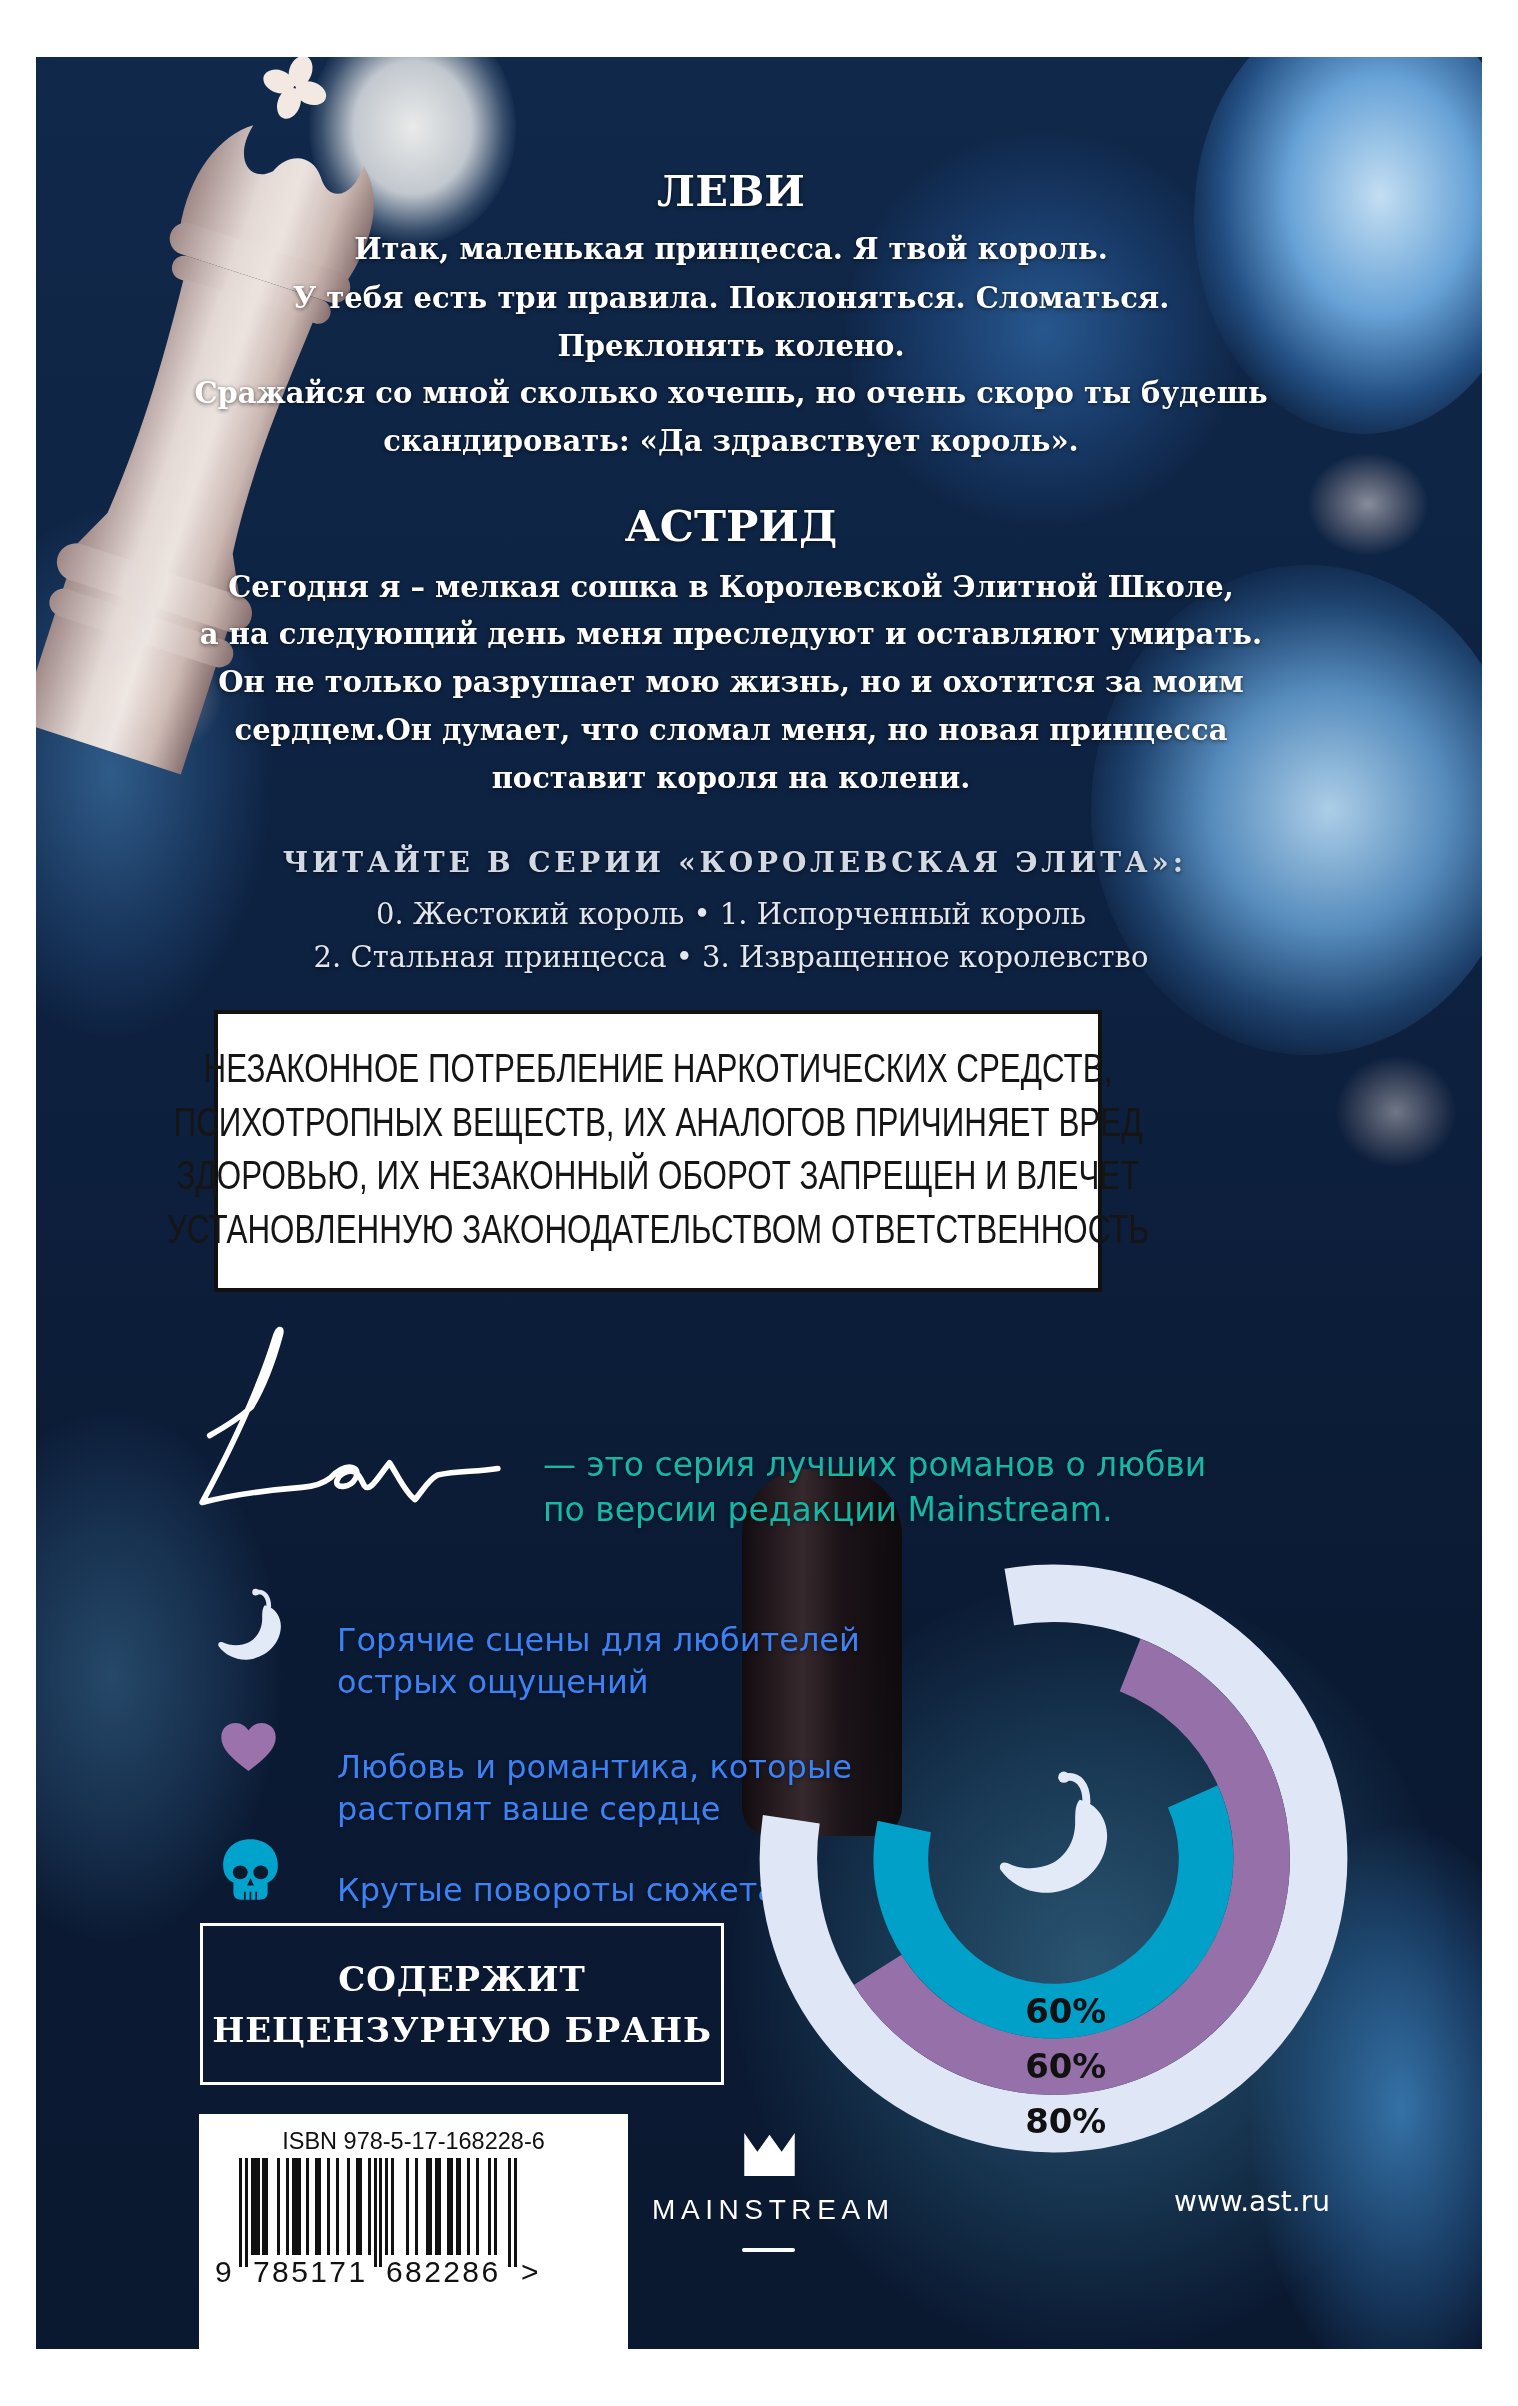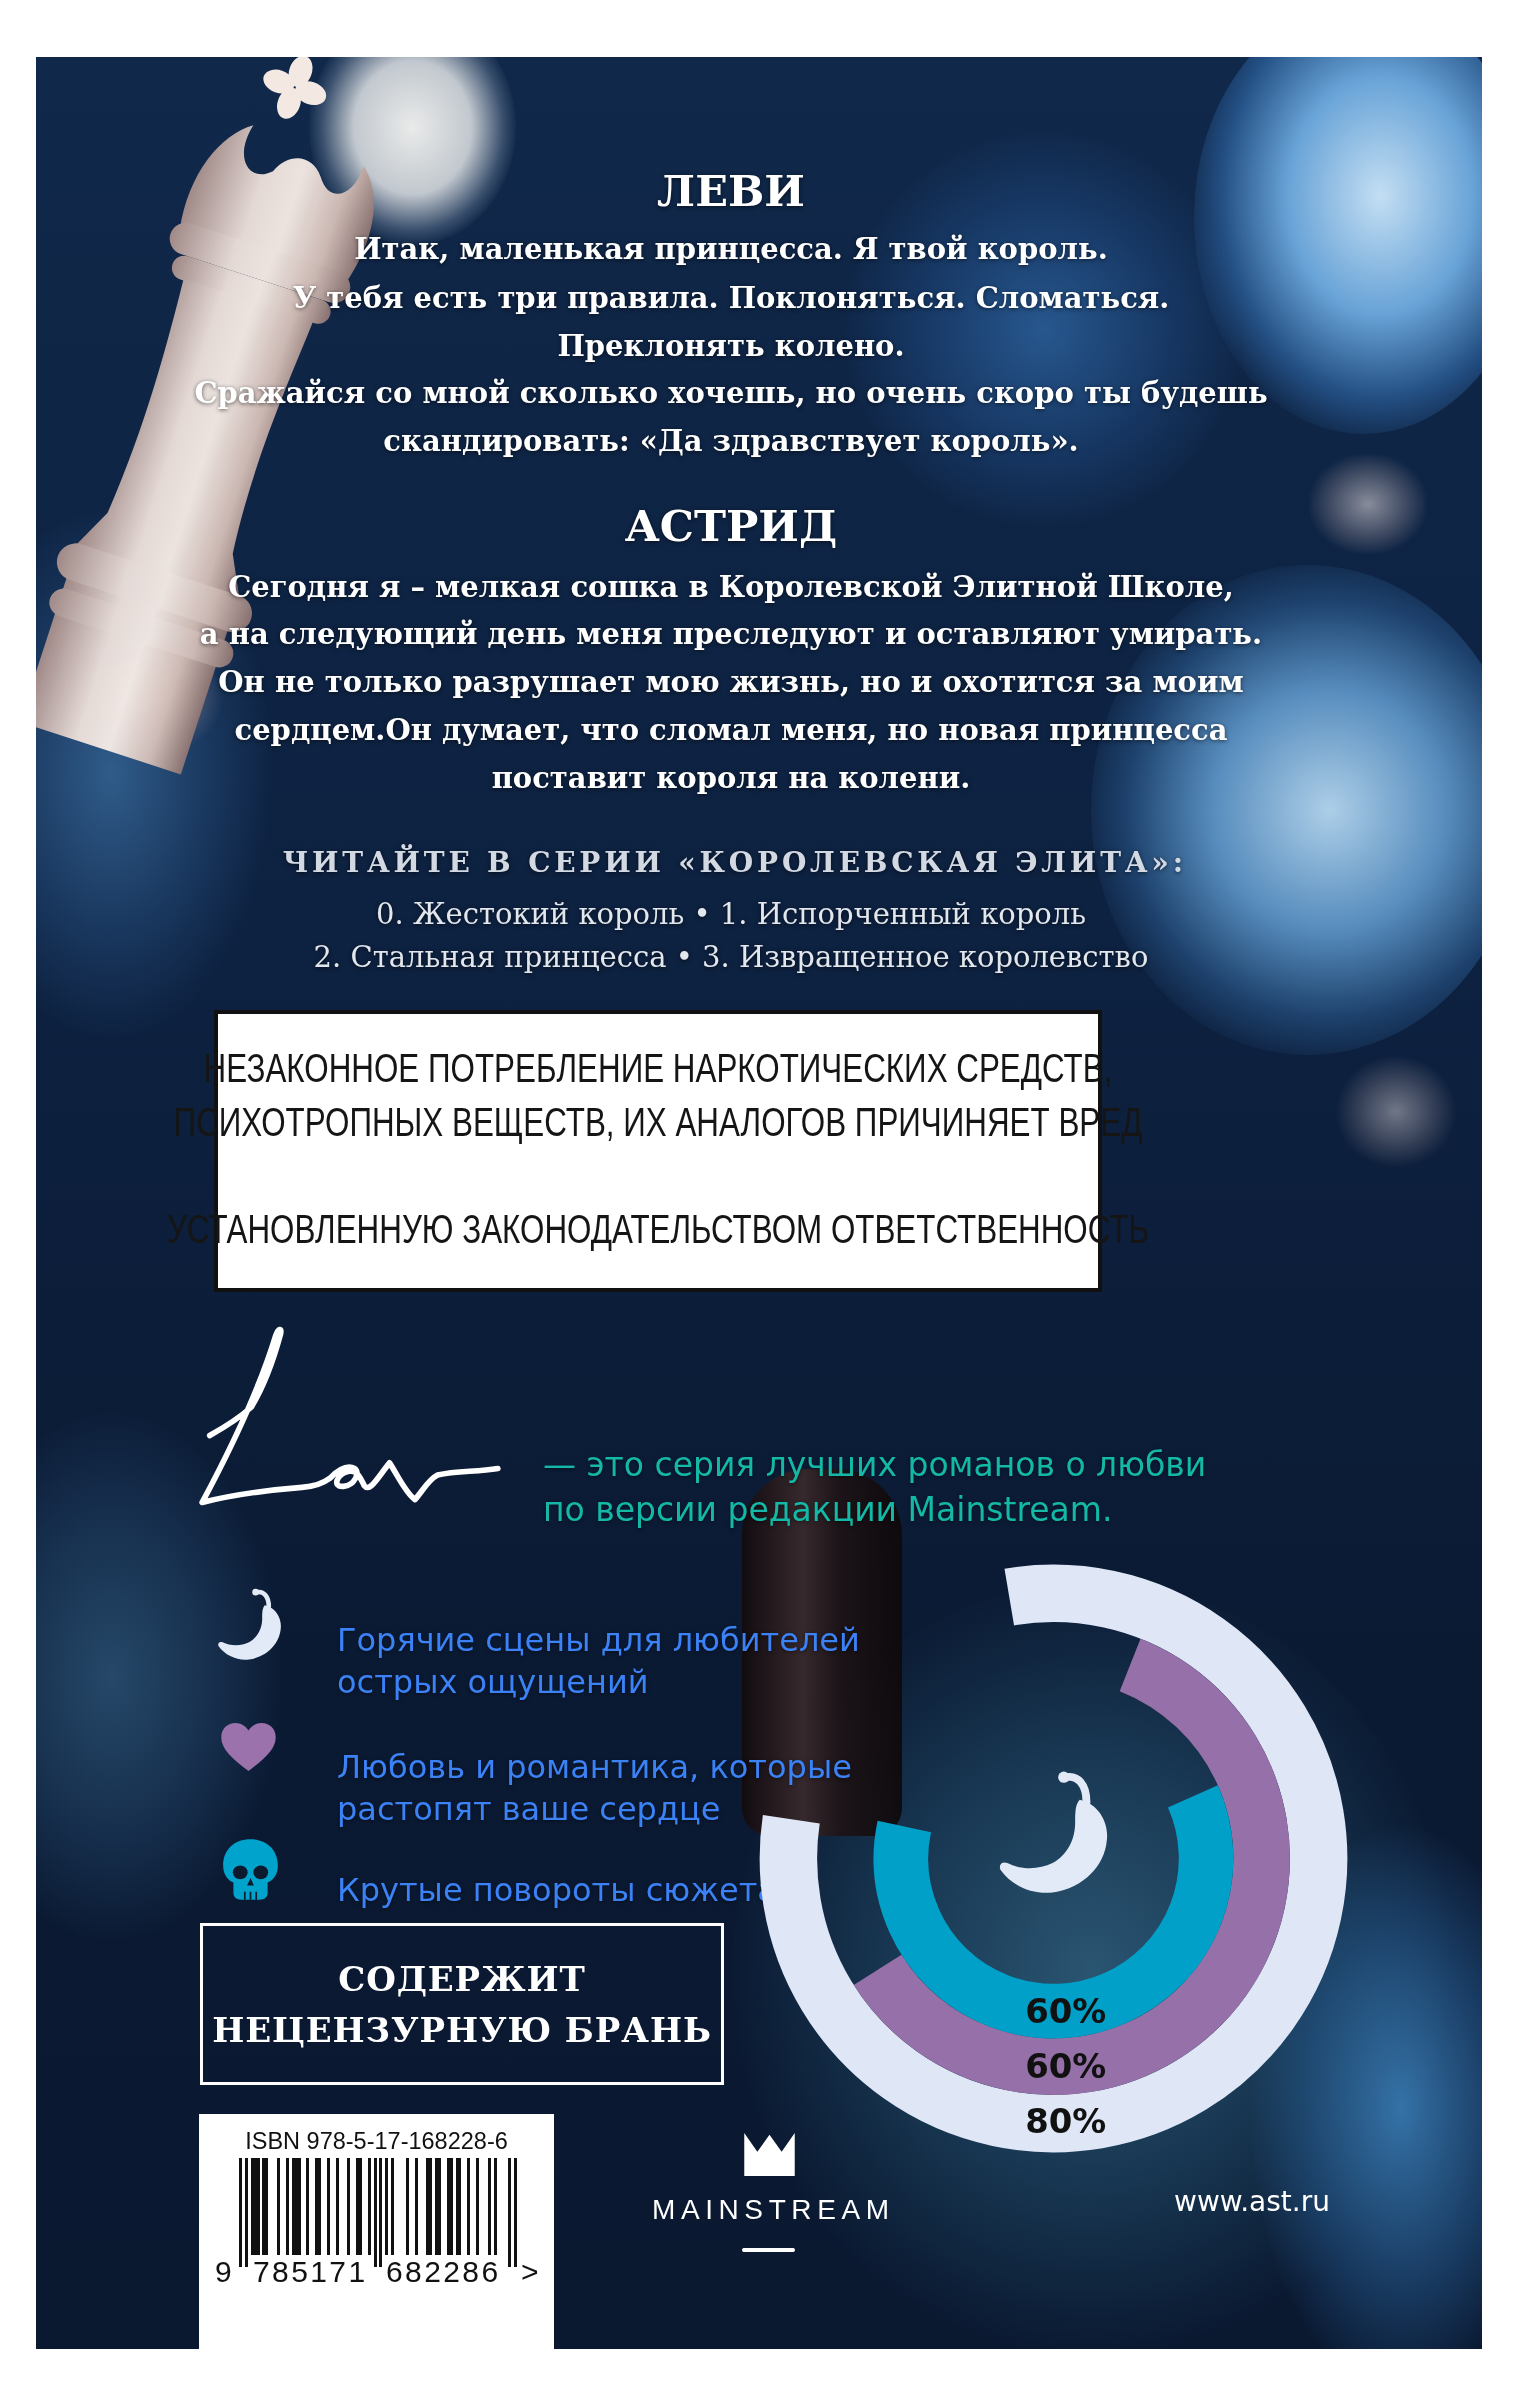--- a/index.html
+++ b/index.html
@@ -71,21 +71,21 @@
     .notice-box {
       position: absolute; left: 164px; top: 1866px; width: 524px; height: 162px;
       box-sizing: border-box; border: 3.8px solid #ffffff; padding-left: 11px;
     }
     .notice-line {
       position: absolute; left: 0; right: 0; text-align: center; white-space: nowrap;
       color: #ffffff; font-family: "DejaVu Serif", serif; font-weight: bold;
       font-size: 34px; line-height: 47px; letter-spacing: 0.9px;
     }
 
-    .isbn-box { position: absolute; left: 163px; top: 2057px; width: 355px; height: 235px; background: #ffffff; }
+    .isbn-box { position: absolute; left: 163px; top: 2057px; width: 429px; height: 235px; background: #ffffff; }
     .isbn-label {
       position: absolute; left: 0; right: 0; top: 13px; text-align: center;
       font-family: "Liberation Sans", sans-serif; font-size: 23.5px; line-height: 28px; color: #111;
     }
     .barcode { position: absolute; left: 40px; top: 44px; width: 278px; height: 109px; }
     .ean-digit {
       position: absolute; top: 141px; font-family: "Liberation Sans", sans-serif;
       font-size: 30px; line-height: 34px; color: #111; white-space: nowrap;
     }
 
@@ -171,20 +171,23 @@
       <div class="serif-line series-line" style="top:837px">0. Жестокий король • 1. Испорченный король</div>
       <div class="serif-line series-line" style="top:880px">2. Стальная принцесса • 3. Извращенное королевство</div>
     </div>
 
     <div class="warning-box">
       <div class="warning-line" style="top:31px">
           <span>НЕЗАКОННОЕ ПОТРЕБЛЕНИЕ НАРКОТИЧЕСКИХ СРЕДСТВ,</span>
         </div>
       <div class="warning-line" style="top:85px">
           <span>ПСИХОТРОПНЫХ ВЕЩЕСТВ, ИХ АНАЛОГОВ ПРИЧИНЯЕТ ВРЕД</span>
+        </div>
+      <div class="warning-line" style="top:138px">
+          <span>ЗДОРОВЬЮ, ИХ НЕЗАКОННЫЙ ОБОРОТ ЗАПРЕЩЕН И ВЛЕЧЕТ</span>
         </div>
       <div class="warning-line" style="top:192px">
           <span>УСТАНОВЛЕННУЮ ЗАКОНОДАТЕЛЬСТВОМ ОТВЕТСТВЕННОСТЬ</span>
         </div>
     </div>
 
     <svg class="lav-logo" viewBox="0 0 360 240" aria-label="Lav">
       <path d="M 22 145 C 38 136, 54 126, 66 115 C 80 92, 91 60, 97 38 C 99 30, 95 31, 92 39 C 75 95, 44 160, 14 216 C 42 209, 82 203, 120 200 C 134 199, 142 196, 150 190 C 158 182, 168 176, 176 180 C 182 184, 176 198, 164 199 C 152 200, 156 186, 170 183 C 178 181, 182 190, 186 198 C 192 206, 200 190, 213 174 C 222 188, 230 206, 240 213 C 248 204, 254 192, 264 187 C 285 182, 305 184, 328 180" fill="none" stroke="#ffffff" stroke-width="6" stroke-linecap="round" stroke-linejoin="round"></path>
     </svg>
     <div class="tagline-line" style="top:1386px">— это серия лучших романов о любви</div>

